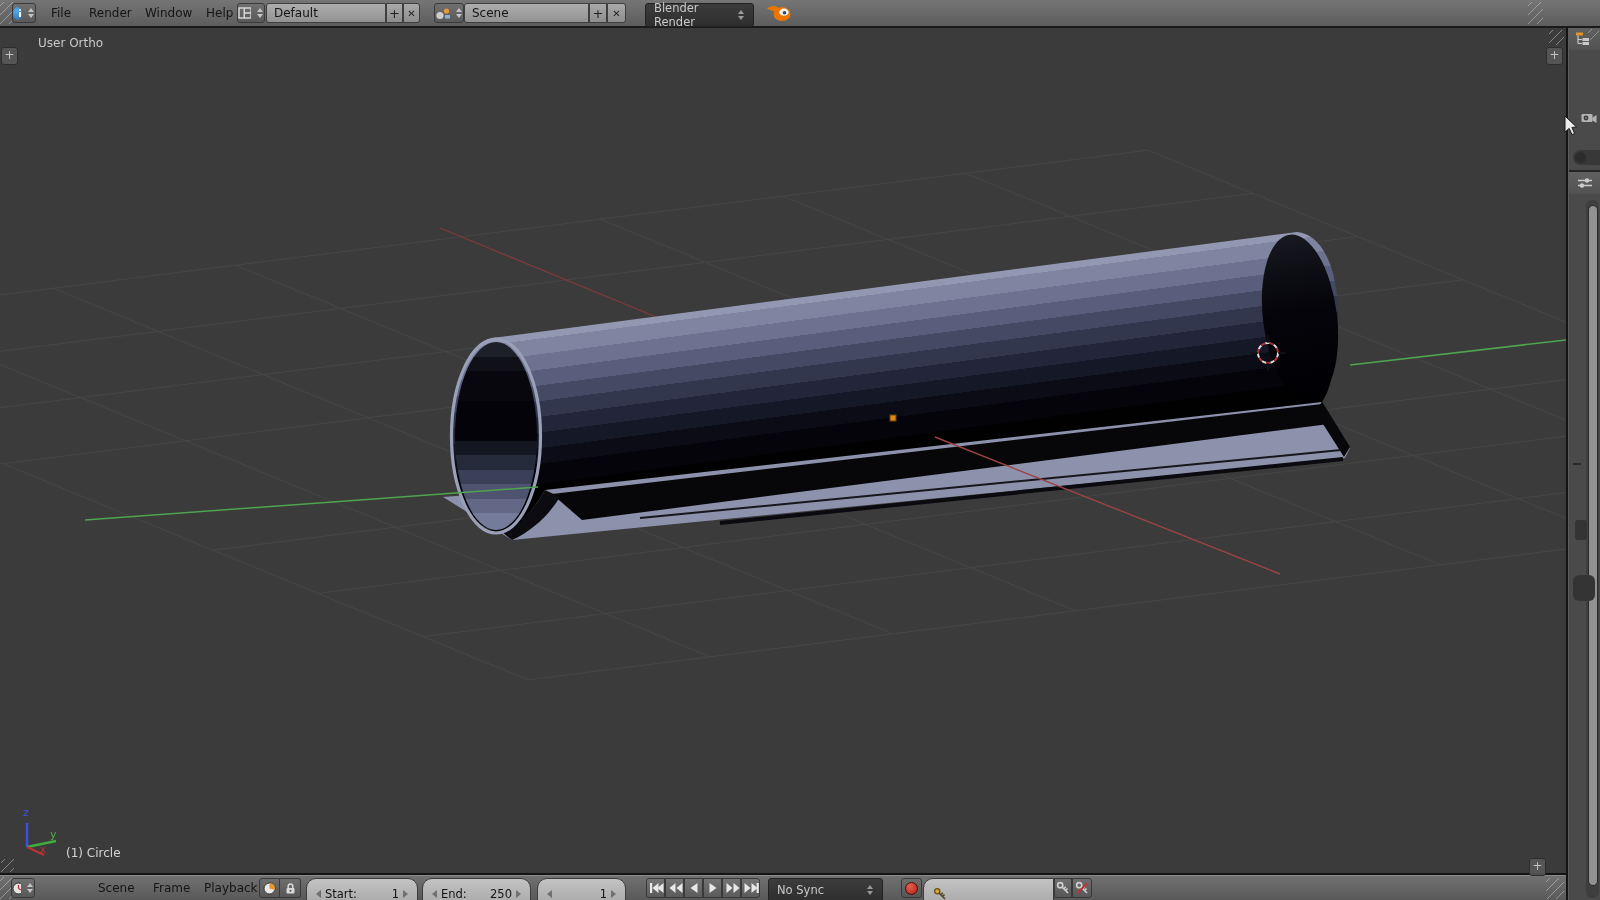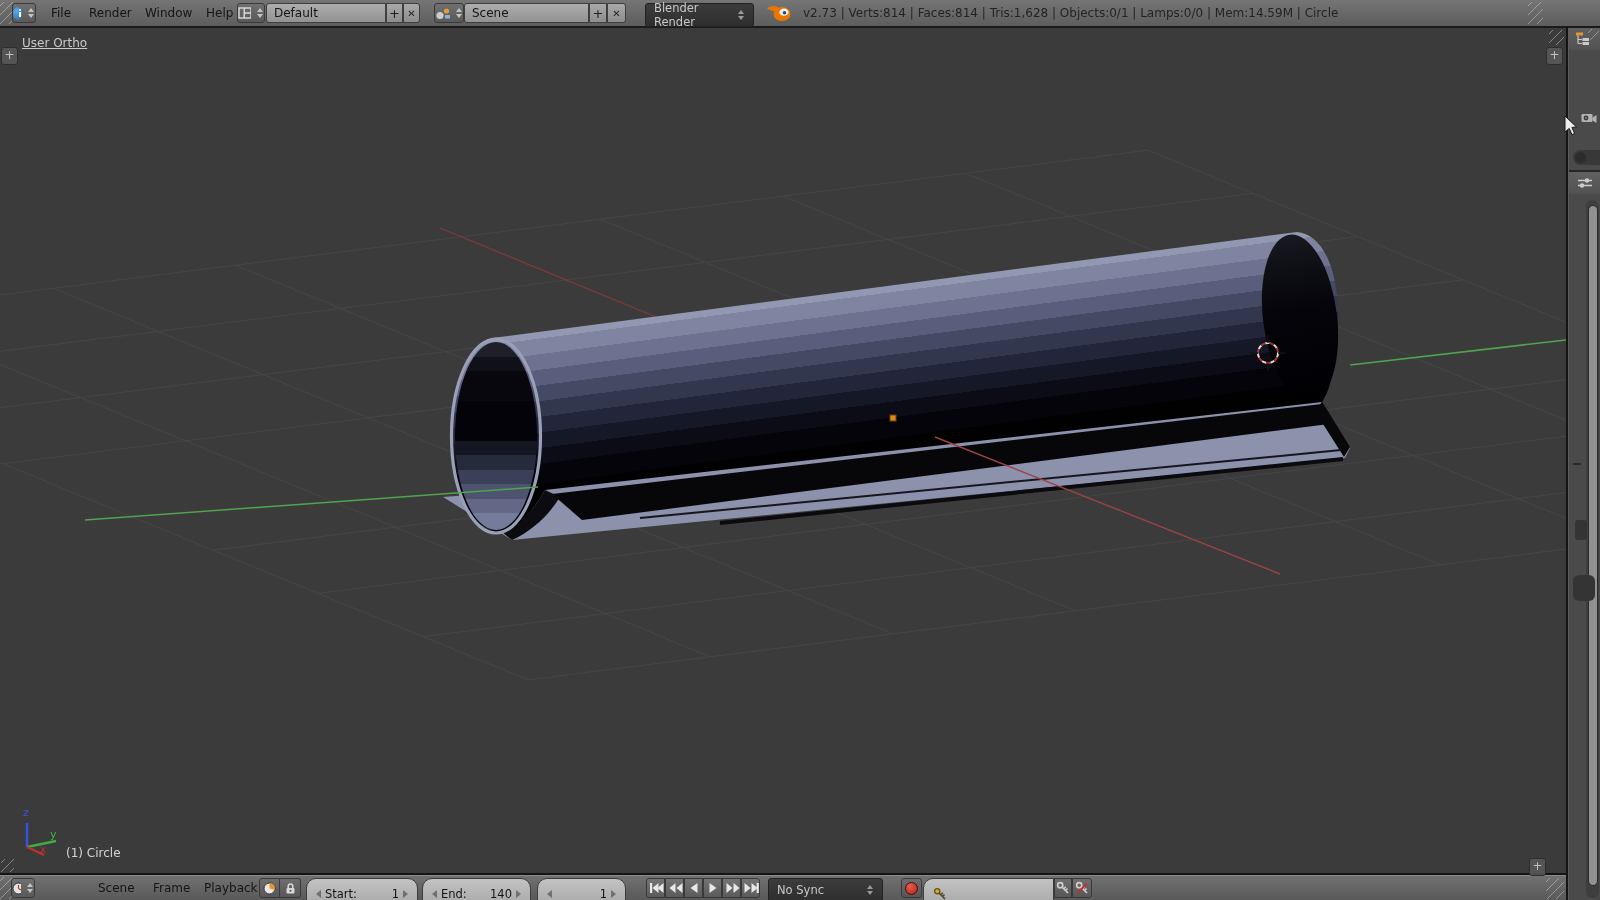--- a/index.html
+++ b/index.html
@@ -104,21 +104,20 @@
         <i class="d"></i>
       </span>
   </div>
 
   <svg class="abs" style="left:766px;top:2px;" width="26" height="22">
     <ellipse cx="16" cy="12" rx="8.5" ry="7" fill="#ea7600"></ellipse>
     <ellipse cx="18" cy="10.2" rx="4.6" ry="3.6" fill="#f2f2f2"></ellipse>
     <circle cx="18.5" cy="10.8" r="1.8" fill="#244a7a"></circle>
     <path d="M1 6.5C4 3.8 8.5 3.2 12 5.5L9.5 9.5C6 8.8 3 8 1 6.5z" fill="#ea7600"></path>
   </svg>
-  <span class="menu" style="left:798px;color:#232323;">v2.73 | Verts:814 | Faces:814 | Tris:1,628 | Objects:0/1 | Lamps:0/0 | Mem:14.59M | Circle</span>
   <div class="grip" style="left:1528px;top:2px;width:15px;height:22px;"></div>
 </div>
 
 <div id="viewport" class="abs">
   <svg id="scene" width="1566" height="845" viewBox="0 0 1566 845">
     <defs>
       <linearGradient id="tubeBands" gradientUnits="userSpaceOnUse" x1="880" y1="250" x2="909" y2="470">
         <stop offset="0" stop-color="#9298b2"></stop>
           <stop offset=".07" stop-color="#9298b2"></stop>
         <stop offset=".07" stop-color="#7f85a0"></stop>
@@ -222,21 +221,21 @@
       <path d="M1268,307v8 M1268,335v8 M1250,325h8 M1278,325h8" stroke="#141414" stroke-width="1.4"></path>
     </g>
 
     <g>
       <line x1="27" y1="795" x2="27" y2="819" stroke="#3b52e0" stroke-width="2.5"></line>
       <line x1="27" y1="819" x2="56" y2="813" stroke="#3fae3f" stroke-width="2.5"></line>
       <line x1="27" y1="819" x2="44" y2="827" stroke="#c03030" stroke-width="2"></line>
     </g>
   </svg>
 
-  <span class="vplabel" style="left:22px;top:8px;text-decoration:underline;">User Ortho</span>
+  <span class="vplabel" style="left:38px;top:8px;">User Ortho</span>
   <span class="vplabel" style="left:66px;top:818px;color:#d4d4d4;">(1) Circle</span>
   <span class="axlabel" style="left:23px;top:778px;color:#4053e8;">z</span>
   <span class="axlabel" style="left:50px;top:800px;color:#41b441;">y</span>
   <span class="axlabel" style="left:40px;top:816px;color:#c23030;font-size:10px;">x</span>
 
   <div class="expander" style="left:1px;top:19px;">+</div>
   <div class="expander" style="left:1546px;top:19px;">+</div>
   <div class="expander" style="left:1529px;top: 830px;">+</div>
   <div class="grip" style="left:1549px;top:2px;width:15px;height:15px;"></div>
   <div class="grip" style="left:1px;top:831px;width:13px;height:13px;"></div>
@@ -313,21 +312,21 @@
 
   <div class="numfield" style="left:306px;top:2px;width:112px;">
     <span class="na l"></span>
     <span class="lbl">Start:</span>
     <span class="val">1</span>
     <span class="na r"></span>
   </div>
   <div class="numfield" style="left:422px;top:2px;width:109px;">
     <span class="na l"></span>
     <span class="lbl">End:</span>
-    <span class="val">140</span>
+    <span class="val">250</span>
     <span class="na r"></span>
   </div>
   <div class="numfield" style="left:537px;top:2px;width:89px;">
     <span class="na l"></span>
     <span class="val">1</span>
     <span class="na r"></span>
   </div>
 
   <div id="playgroup" style="position:absolute;left:646px;top:2px;">
     <button class="pbbtn">

